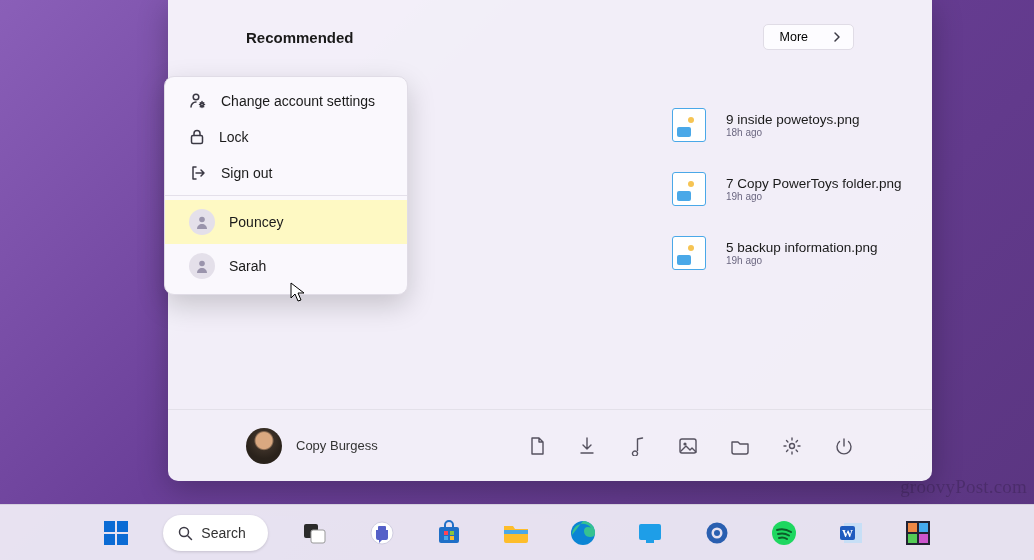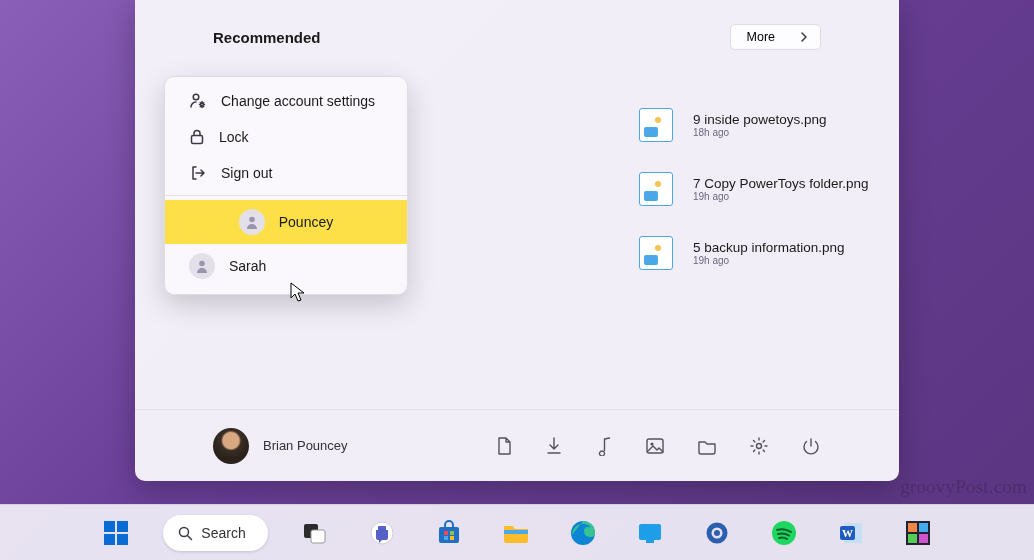--- a/index.html
+++ b/index.html
@@ -4,21 +4,21 @@
 <style>
   * { box-sizing: border-box; margin: 0; padding: 0; }
   body {
     width: 1034px; height: 560px;
     font-family: "Segoe UI", sans-serif;
     background: linear-gradient(135deg, #8a5fb8 0%, #6a3f98 40%, #5a3580 100%);
     position: relative; overflow: hidden; font-size: 14px; color: #1a1a1a;
   }
   
   .start-panel {
-    position: absolute; left: 135px; top: 0; width: 764px; height: 481px;
+    position: absolute; left: 168px; top: 0; width: 764px; height: 481px;
     background: rgba(248, 246, 252, 0.96);
     border-radius: 0 0 10px 10px;
     box-shadow: 0 8px 30px rgba(0,0,0,0.25);
     padding-top: 22px;
   }
   .section-header {
     display: flex; justify-content: space-between; align-items: center;
     padding: 0 78px 0 78px; height: 30px;
   }
   .section-title { font-weight: 600; font-size: 15px; }
@@ -49,21 +49,21 @@
   .acct-popup {
     position: absolute; left: 164px; top: 76px; width: 244px;
     background: #faf8fd; border: 1px solid #e0dce6; border-radius: 10px;
     box-shadow: 0 10px 28px rgba(0,0,0,0.18);
     padding: 6px 0; z-index: 5;
   }
   .acct-item {
     display: flex; align-items: center; gap: 14px;
     padding: 9px 24px; cursor: pointer; font-size: 14px;
   }
-  .acct-item.sel { background: #fde047; justify-content: center; }
+  .acct-item.sel { background: #fef9c3; }
   .acct-sep { border-top: 1px solid #e4e0ea; margin: 4px 0; }
   .acct-avatar {
     width: 26px; height: 26px; border-radius: 50%;
     background: #e4e0ea; display:flex; align-items:center; justify-content:center;
     color:#7a7490;
   }
 
   
   .cursor { position:absolute; left:290px; top:282px; z-index:6; pointer-events:none;}
 
@@ -160,21 +160,21 @@
           <div class="name">5 backup information.png</div>
           <div class="age">19h ago</div>
         </div>
       </div>
     </div>
   </div>
 
   <div class="footer">
     <div class="user-chip">
       <div class="av"></div>
-      <div class="nm">Brian Pouncey</div>
+      <div class="nm">Copy Burgess</div>
     </div>
     <div class="footer-icons">
       <span>
           <svg width="18" height="20">
             <path class="stroke thin" d="M4 2h7l4 4v12H4z M11 2v4h4"></path>
           </svg>
         </span>
       <span>
           <svg width="18" height="20">
             <path class="stroke thin" d="M9 2v11 M5 9l4 4 4-4 M3 17h12"></path>

